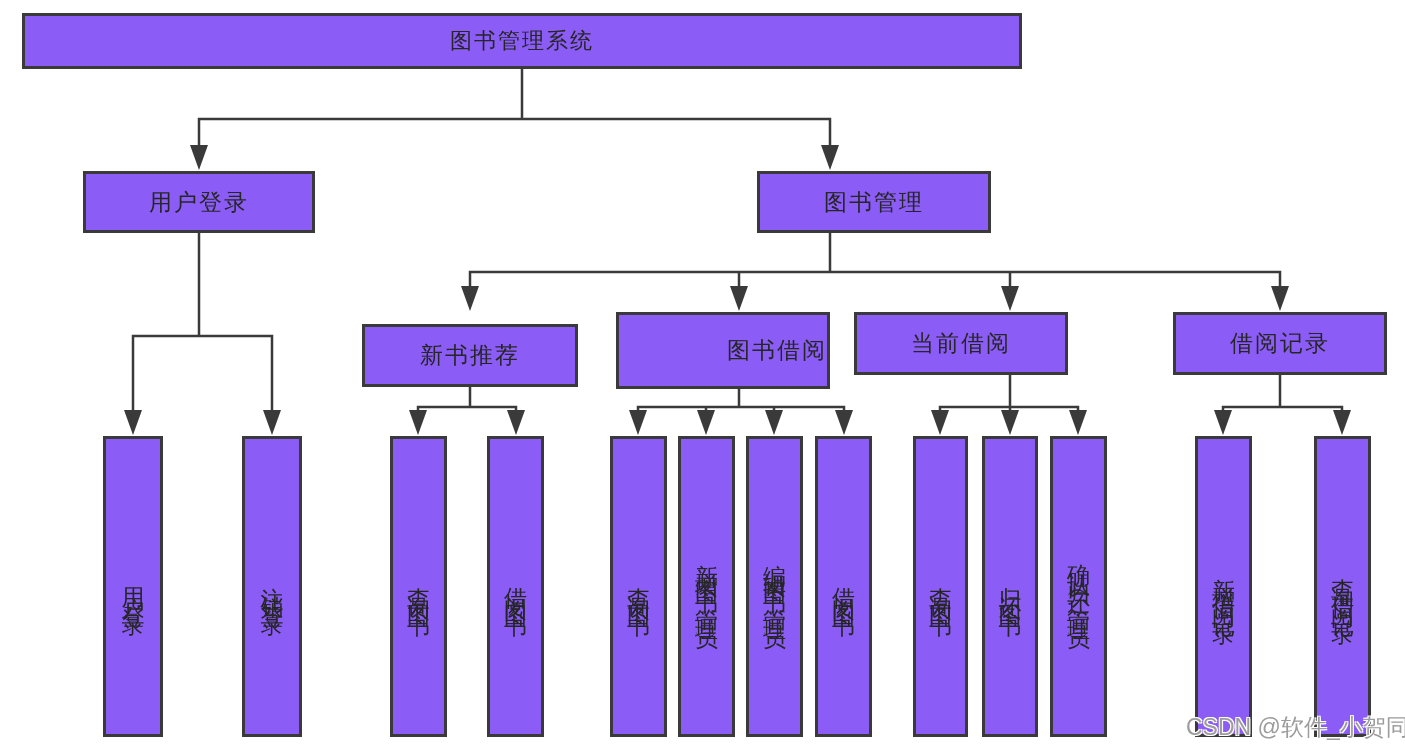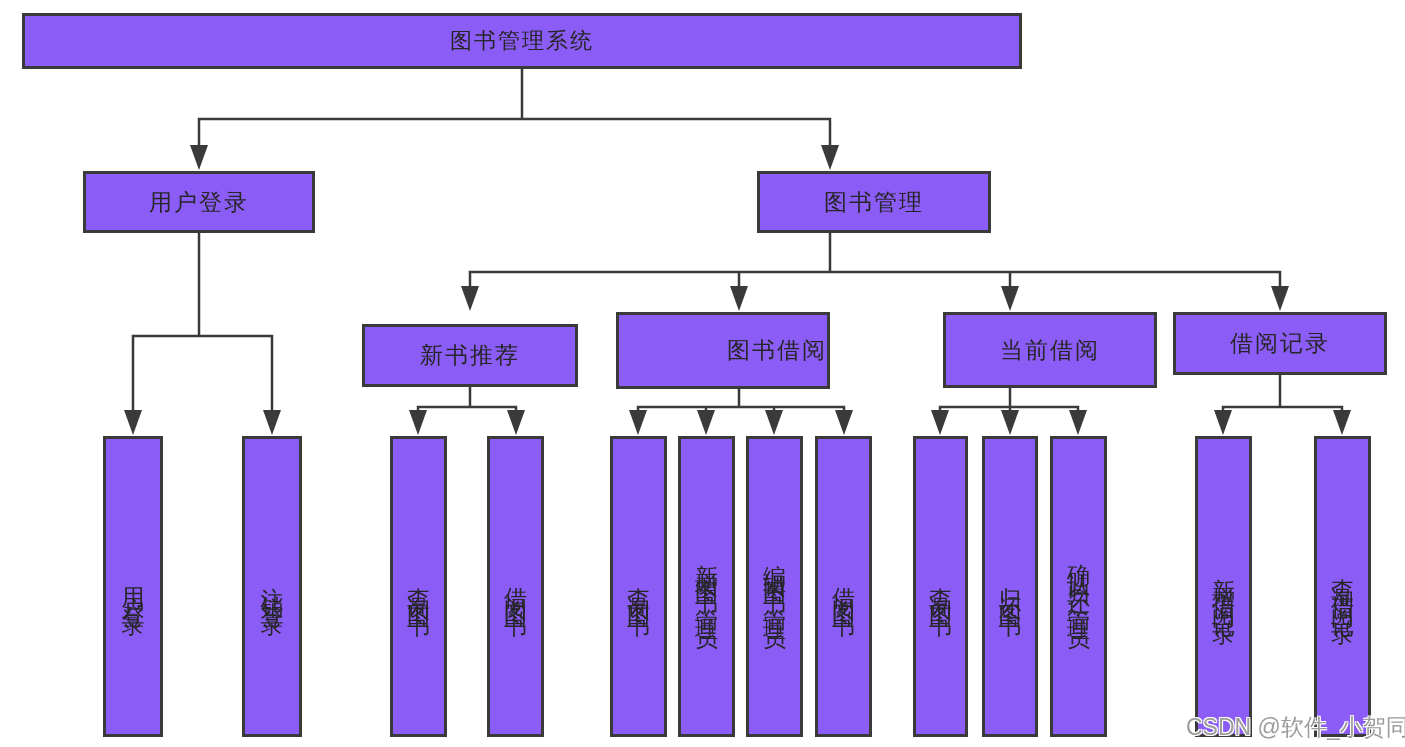--- a/index.html
+++ b/index.html
@@ -83,21 +83,21 @@
   <div class="node h" style="left:713px;top:171px;width:234px;height:62px;margin-left:44px;">
     <span>图书管理</span>
   </div>
 
   <div class="node h" style="left:362px;top:324px;width:216px;height:63px;">
     <span>新书推荐</span>
   </div>
   <div class="node h" style="left:616px;top:312px;width:214px;height:77px;justify-content:flex-end;">
     <span>图书借阅</span>
   </div>
-  <div class="node h" style="left:943px;top:312px;width:214px;height:76px;">
+  <div class="node h" style="left:854px;top:312px;width:214px;height:63px;">
     <span>当前借阅</span>
   </div>
   <div class="node h" style="left:1173px;top:312px;width:214px;height:63px;">
     <span>借阅记录</span>
   </div>
 
   <div class="node" style="left:103px;top:436px;width:60px;height:301px;">
     <span class="vtext">用户登录</span>
   </div>
   <div class="node" style="left:242px;top:436px;width:60px;height:301px;">

